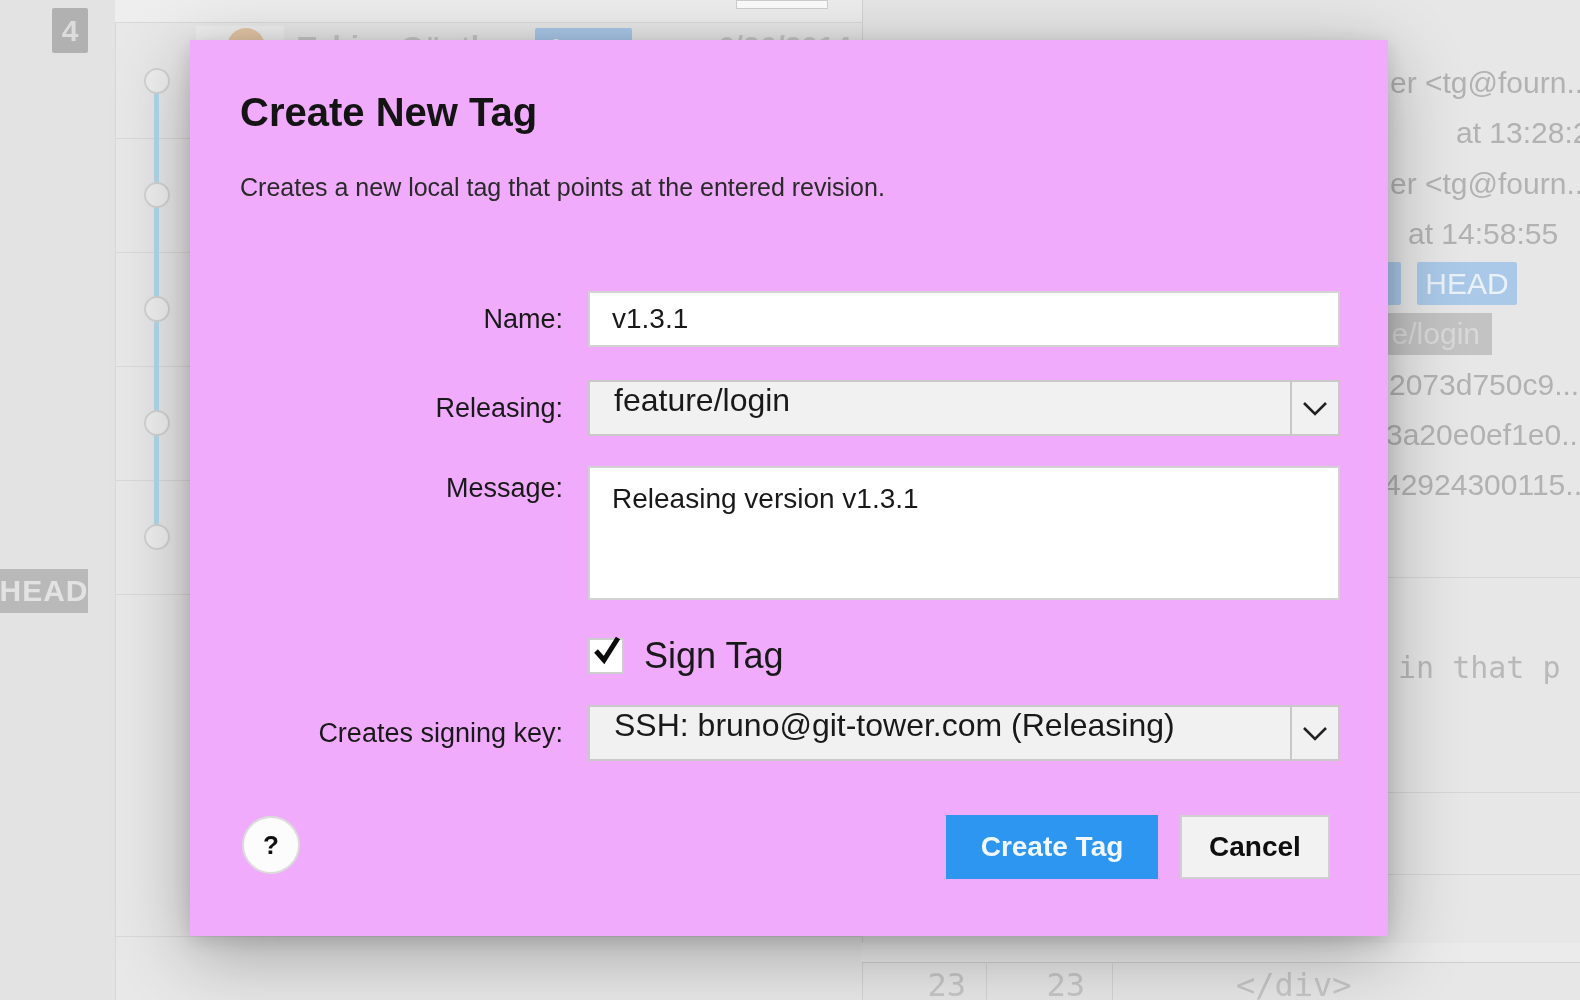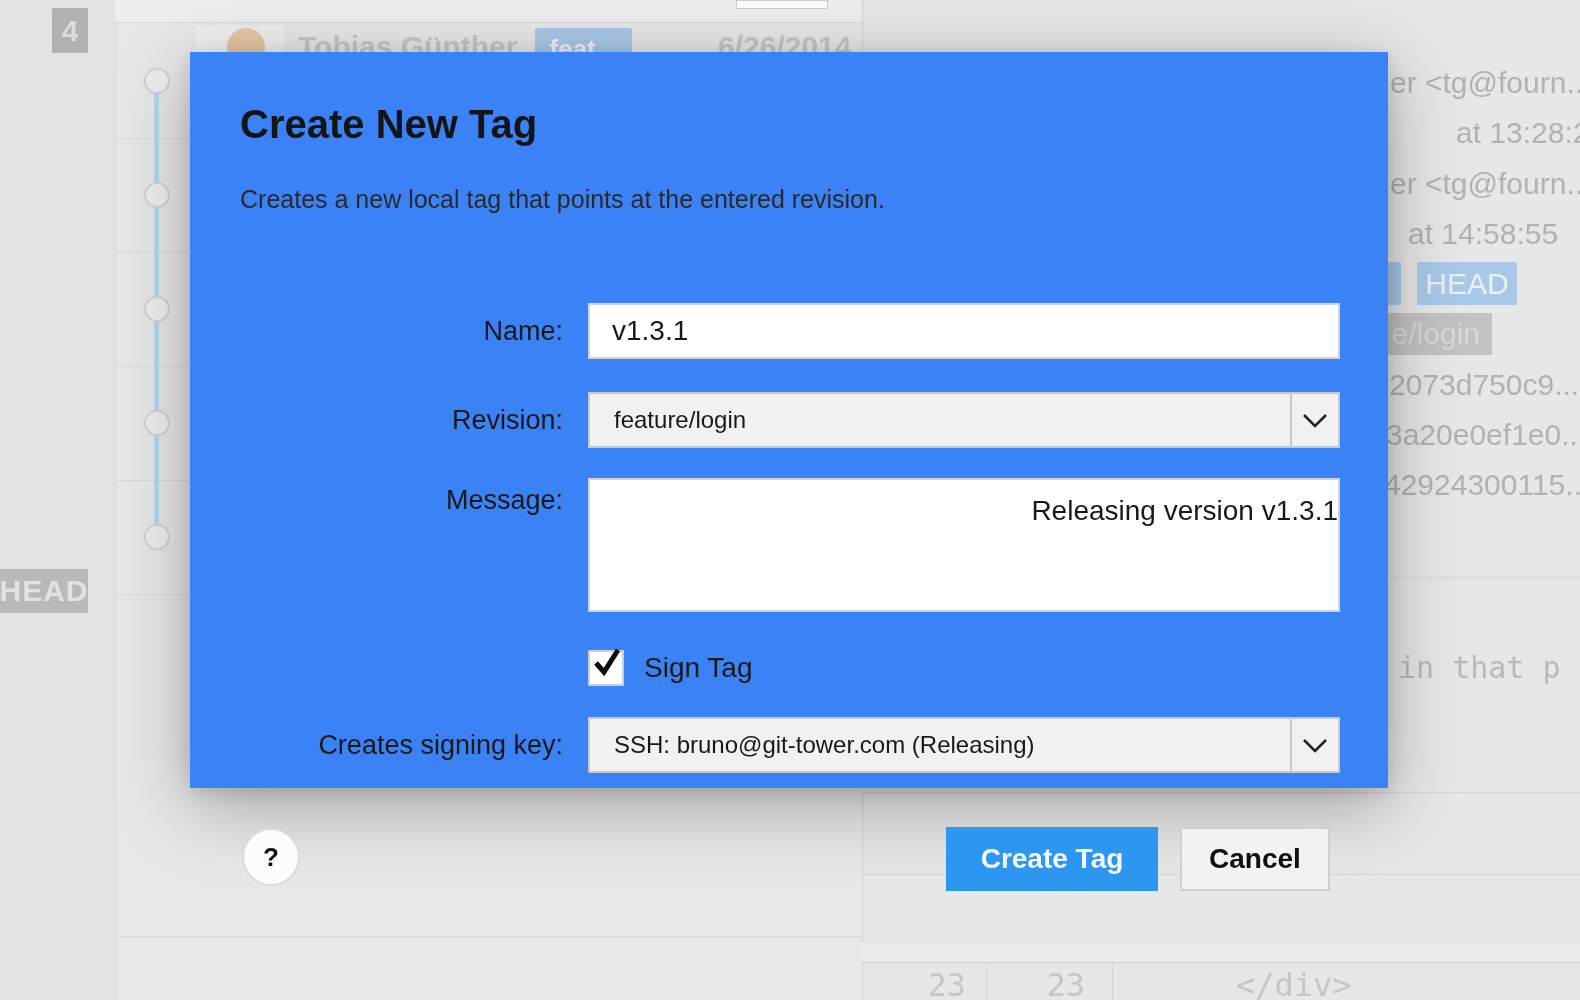--- a/index.html
+++ b/index.html
@@ -7,29 +7,29 @@
           font-family:"Liberation Sans",sans-serif;background:#e7e7e7;}
   .abs{position:absolute;}
   .bgtxt{position:absolute;color:#b2b2b2;font-size:30px;white-space:nowrap;}
   .mono{font-family:"DejaVu Sans Mono",monospace;}
   .hline{position:absolute;height:1px;background:#d9d9d9;}
   .vline{position:absolute;width:1px;background:#d4d4d4;}
   .circle{position:absolute;width:26px;height:26px;border-radius:50%;
           background:#efefef;border:2px solid #d3d3d3;box-sizing:border-box;}
   .badge-blue{position:absolute;background:#aac9e9;border-radius:2px;color:#eaf1f9;
               font-size:30px;display:flex;align-items:center;justify-content:center;}
-  .dialog{position:absolute;left:190px;top:52px;width:1198px;height:736px;background:#3b82f6;
+  .dialog{position:absolute;left:190px;top:40px;width:1198px;height:896px;background:#f0abfc;
           box-shadow:0 18px 70px rgba(0,0,0,.30),0 4px 18px rgba(0,0,0,.12);z-index:10;}
   .dlabel{position:absolute;left:50px;width:323px;display:flex;justify-content:flex-end;
           align-items:center;font-size:27px;color:#191919;}
   .field{position:absolute;left:398px;width:752px;height:56px;box-sizing:border-box;background:#fff;
          border:2px solid #d2d2d2;font-size:28px;color:#191919;display:flex;align-items:center;}
   .combo{position:absolute;left:398px;width:752px;height:56px;box-sizing:border-box;
-         background:#f1f1f1;border:2px solid #c9c9c9;font-size:24px;color:#191919;
-         display:flex;align-items:center;}
+         background:#f1f1f1;border:2px solid #c9c9c9;font-size:32px;color:#191919;
+         display:flex;align-items:flex-start;}
   .combo .chev{position:absolute;right:0;top:0;bottom:0;width:46px;border-left:2px solid #c9c9c9;
          display:flex;align-items:center;justify-content:center;}
   .btn{position:absolute;height:64px;display:flex;align-items:center;justify-content:center;
        font-size:28px;font-weight:600;box-sizing:border-box;cursor:default;}
 </style>
 </head>
 <body>
 
 <div id="canvas">
 
@@ -93,43 +93,43 @@
   <div class="bgtxt mono" style="left:1236px;top:966px;font-size:32px;color:#c6c6c6;">&lt;/div&gt;</div>
 
   <div class="dialog">
 
     <div class="abs" style="left:50px;top:50px;font-size:40px;font-weight:700;color:#141414;">Create New Tag</div>
     <div class="abs" style="left:50px;top:133px;font-size:25px;color:#2a2a2a;">Creates a new local tag that points at the entered revision.</div>
 
     <div class="dlabel" style="top:251px;height:56px;">Name:</div>
     <input class="field" type="text" style="top: 251px; padding-left: 22px; font-family: &quot;Liberation Sans&quot;, sans-serif; outline: none;" value="v1.3.1">
 
-    <div class="dlabel" style="top:340px;height:56px;">Revision:</div>
+    <div class="dlabel" style="top:340px;height:56px;">Releasing:</div>
     <div class="combo" style="top:340px;">
       <span style="padding-left:24px;">feature/login</span>
       <span class="chev">
         <svg width="26" height="15" viewBox="0 0 26 15">
             <path d="M2 2 L13 13 L24 2" fill="none" stroke="#222222" stroke-width="2.6"></path>
           </svg>
       </span>
     </div>
 
     <div class="dlabel" style="top:426px;height:44px;align-items:flex-start;padding-top:7px;box-sizing:border-box;">Message:</div>
-    <div class="field" style="top:426px;height:134px;align-items:flex-start;justify-content:flex-end;">
+    <div class="field" style="top:426px;height:134px;align-items:flex-start;">
       <span style="padding:15px 0 0 22px;">Releasing version v1.3.1</span>
     </div>
 
     <div class="abs" role="checkbox" style="left:398px;top:598px;width:36px;height:36px;background:#fff;border:2px solid #cdcdcd;box-sizing:border-box;" aria-checked="true">
       <span style="position:absolute;left:2px;top:-6px;">
         <svg width="30" height="32" viewBox="0 0 30 32">
             <path d="M4 17 L12 26 L26 4" fill="none" stroke="#0c0c0c" stroke-width="5"></path>
           </svg>
       </span>
     </div>
-    <div class="abs" style="left:454px;top:598px;height:36px;display:flex;align-items:center;font-size:28px;color:#191919;">Sign Tag</div>
+    <div class="abs" style="left:454px;top:598px;height:36px;display:flex;align-items:center;font-size:36px;color:#191919;">Sign Tag</div>
 
     <div class="dlabel" style="top:665px;height:56px;">Creates signing key:</div>
     <div class="combo" style="top:665px;">
       <span style="padding-left:24px;">SSH: bruno@git-tower.com (Releasing)</span>
       <span class="chev">
         <svg width="26" height="15" viewBox="0 0 26 15">
             <path d="M2 2 L13 13 L24 2" fill="none" stroke="#222222" stroke-width="2.6"></path>
           </svg>
       </span>
     </div>

